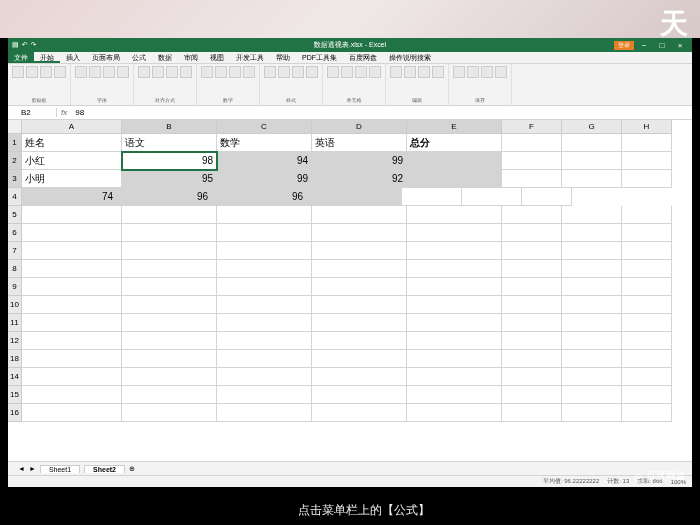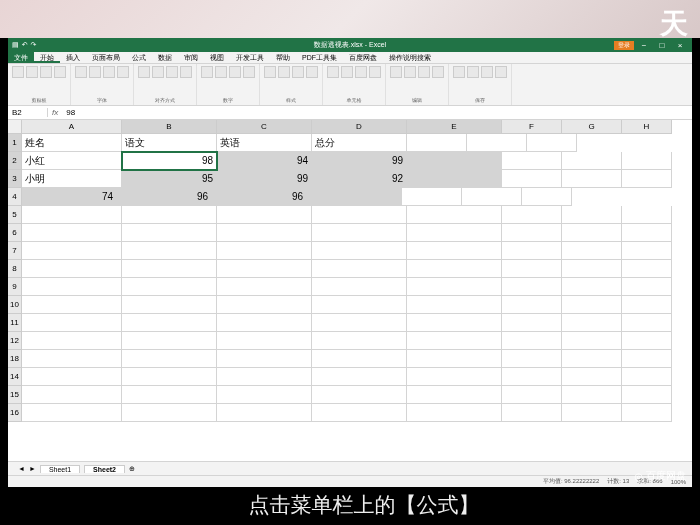--- a/index.html
+++ b/index.html
@@ -13,21 +13,21 @@
 .ribbon-tabs { background: #f3f3f3; height: 12px; display: flex; font-size: 7px; border-bottom: 1px solid #d4d4d4; }
 .ribbon-tabs span { padding: 0 6px; line-height: 12px; cursor: pointer; }
 .ribbon-tabs .file { background: #217346; color: #fff; }
 .ribbon-tabs .active { border-bottom: 2px solid #217346; }
 .ribbon { background: #f3f3f3; height: 42px; display: flex; font-size: 6px; border-bottom: 1px solid #d4d4d4; overflow: hidden; }
 .ribbon-group { border-right: 1px solid #e0e0e0; padding: 2px 4px; display: flex; flex-direction: column; justify-content: space-between; }
 .ribbon-group .icons { display: flex; gap: 2px; flex-wrap: wrap; }
 .ribbon-icon { width: 12px; height: 12px; background: #e8e8e8; border: 1px solid #ccc; }
 .ribbon-label { text-align: center; font-size: 5px; color: #666; }
 .formula-bar { height: 14px; display: flex; align-items: center; border-bottom: 1px solid #d4d4d4; font-size: 8px; }
-.name-box { width: 40px; border-right: 1px solid #d4d4d4; padding: 0 4px; }
+.name-box { width: 40px; border-right: 1px solid #d4d4d4; padding: 0 4px; margin-left: 9px; }
 .fx { padding: 0 4px; color: #666; font-style: italic; text-align: center; }
 .fx-input { flex: 1; padding: 0 4px; }
 .grid-area { flex: 1; display: flex; overflow: hidden; background: #fff; }
 .row-headers { width: 14px; background: #f0f0f0; }
 .corner { width: 14px; height: 14px; background: #f0f0f0; border-right: 1px solid #ccc; border-bottom: 1px solid #ccc; }
 .grid-main { flex: 1; display: flex; flex-direction: column; }
 .cols { display: flex; }
 .col-h { height: 14px; border-right: 1px solid #ccc; border-bottom: 1px solid #ccc; text-align: center; font-size: 8px; line-height: 14px; background: #e8e8e8; }
 .col-h.sel { background: #d4d4d4; }
 .row-h { height: 18px; border-right: 1px solid #ccc; border-bottom: 1px solid #ccc; text-align: center; font-size: 8px; line-height: 18px; background: #e8e8e8; }
@@ -35,21 +35,21 @@
 .cells { flex: 1; position: relative; }
 .row { display: flex; height: 18px; }
 .cell { border-right: 1px solid #d4d4d4; border-bottom: 1px solid #d4d4d4; font-size: 10px; padding: 0 3px; line-height: 18px; overflow: hidden; white-space: nowrap; }
 .cell.sel { background: #d4d4d4; }
 .cell.active { background: #fff; outline: 2px solid #217346; outline-offset: -1px; z-index: 2; position: relative; }
 .cell.num { text-align: right; }
 .sheet-tabs { height: 14px; background: #f3f3f3; border-top: 1px solid #d4d4d4; display: flex; align-items: center; font-size: 7px; padding: 0 10px; gap: 4px; }
 .sheet-tab { padding: 0 8px; background: #fff; border: 1px solid #ccc; border-bottom: none; }
 .status-bar { height: 12px; background: #f3f3f3; border-top: 1px solid #d4d4d4; display: flex; justify-content: flex-end; align-items: center; font-size: 6px; padding: 0 6px; gap: 8px; color: #555; }
 .top-text { position: absolute; top: 5px; right: 12px; color: #fff; font-size: 28px; font-weight: bold; }
-.subtitle { position: absolute; bottom: 6px; width: 100%; text-align: center; color: #eee; font-size: 21px; text-shadow: 1px 1px 2px #000; padding-left: 28px; }
+.subtitle { position: absolute; bottom: 6px; width: 100%; text-align: center; color: #eee; font-size: 12px; text-shadow: 1px 1px 2px #000; padding-left: 28px; }
 .watermark { position: absolute; bottom: 42px; right: 14px; color: #fff; font-size: 10px; display: flex; align-items: center; gap: 3px; }
 .watermark::before { content: "◎"; }
 .bg-desk { position: absolute; top: 0; left: 0; right: 0; height: 38px; background: linear-gradient(135deg, #e8d5d5 0%, #f0e8e8 50%, #d8c8c8 100%); }
 </style>
 </head>
 <body>
 
 <div class="bg-desk"></div>
 <div class="top-text">天</div>
 
@@ -196,22 +196,23 @@
           <div class="col-h sel" style="width: 95px;">D</div>
           <div class="col-h sel" style="width: 95px;">E</div>
           <div class="col-h" style="width: 60px;">F</div>
           <div class="col-h" style="width: 60px;">G</div>
           <div class="col-h" style="width: 50px;">H</div>
         </div>
       <div class="cells" id="cells">
           <div class="row">
             <div class="cell" style="width: 100px;">姓名</div>
             <div class="cell" style="width: 95px;">语文</div>
+            <div class="cell" style="width: 95px;">数学</div>
             <div class="cell" style="width: 95px;">英语</div>
-            <div class="cell" style="width: 95px;">总分</div>
+            <div class="cell" style="width: 95px; font-weight: bold;">总分</div>
             <div class="cell" style="width: 60px;"></div>
             <div class="cell" style="width: 60px;"></div>
             <div class="cell" style="width: 50px;"></div>
           </div>
           <div class="row">
             <div class="cell" style="width: 100px;">小红</div>
             <div class="cell num sel active" style="width: 95px;">98</div>
             <div class="cell num sel" style="width: 95px;">94</div>
             <div class="cell num sel" style="width: 95px;">99</div>
             <div class="cell sel" style="width: 95px;"></div>

